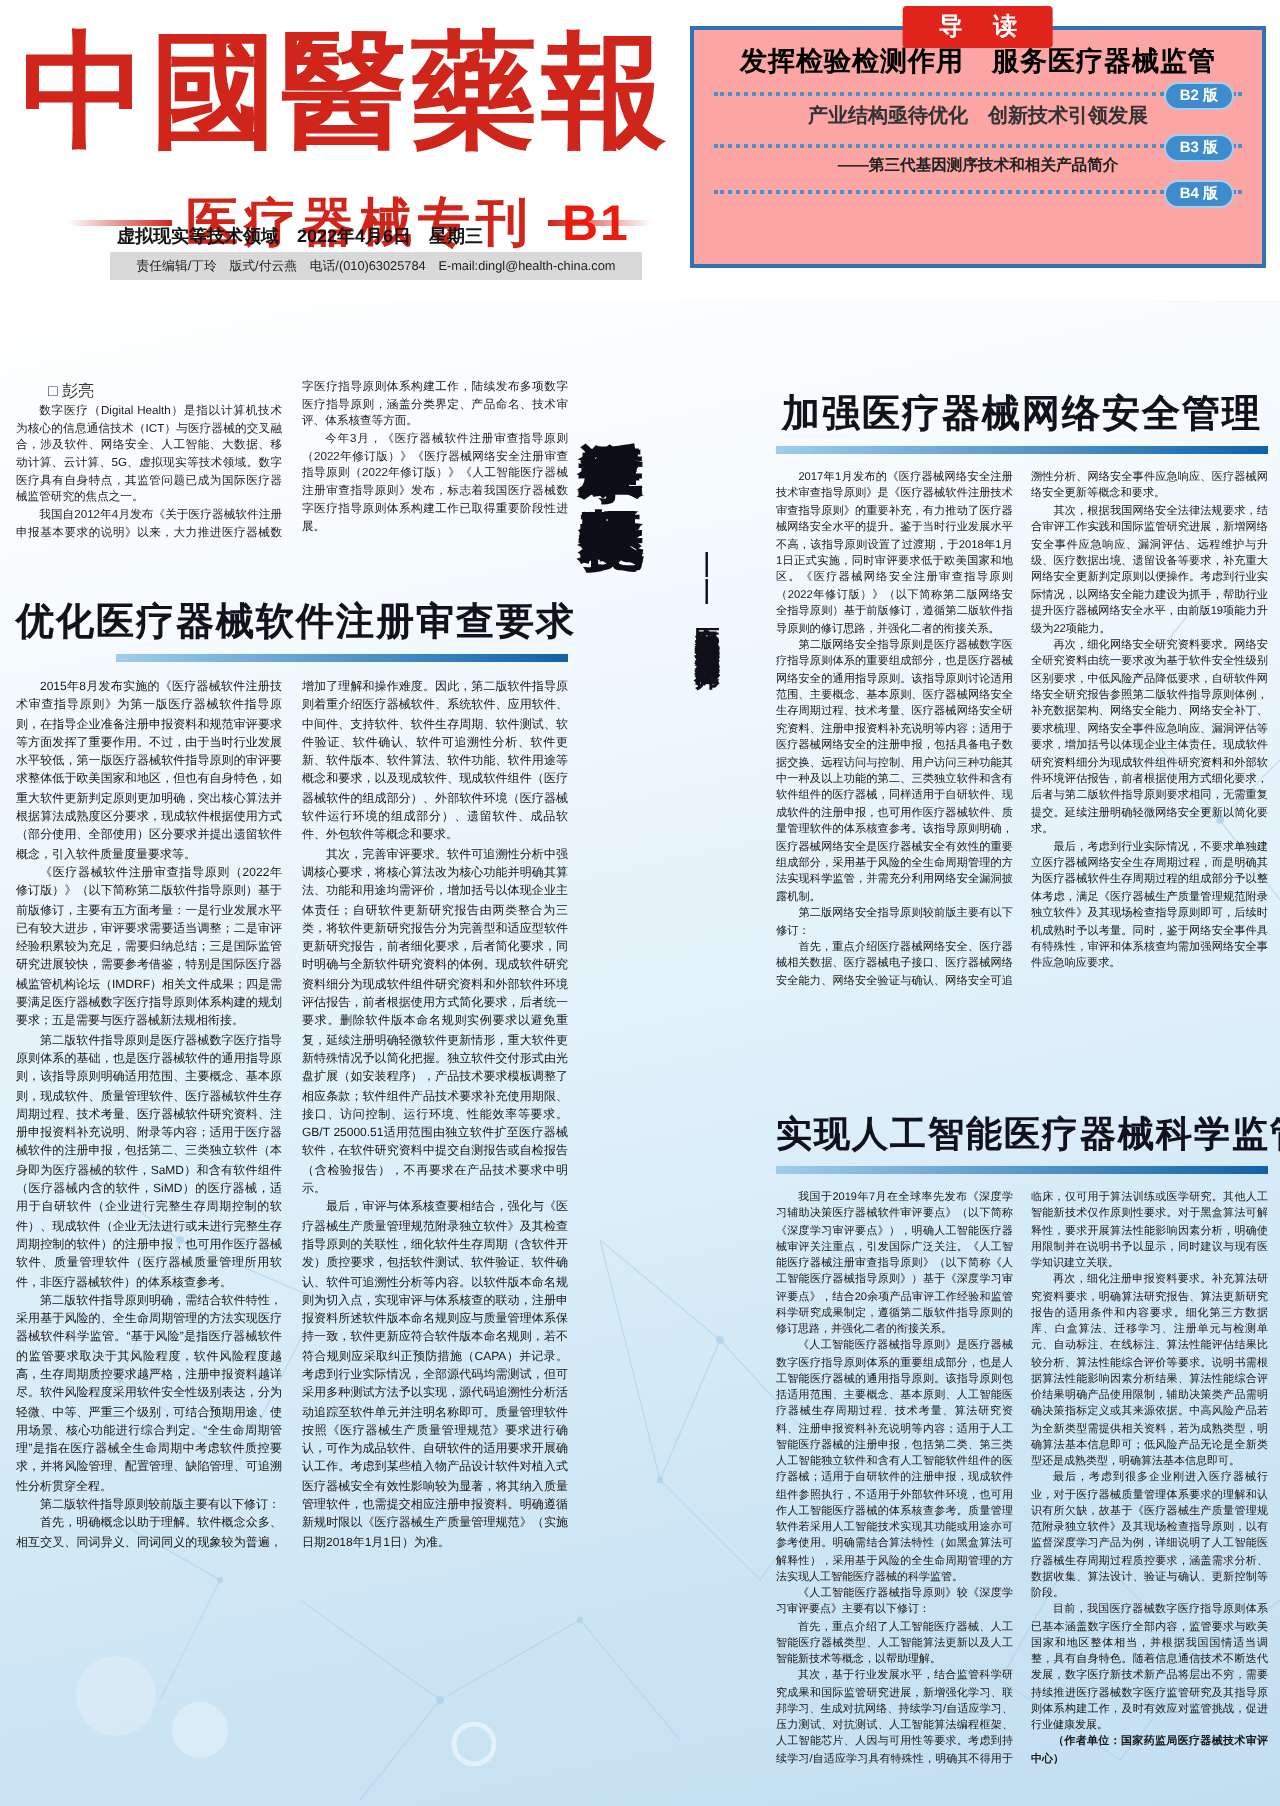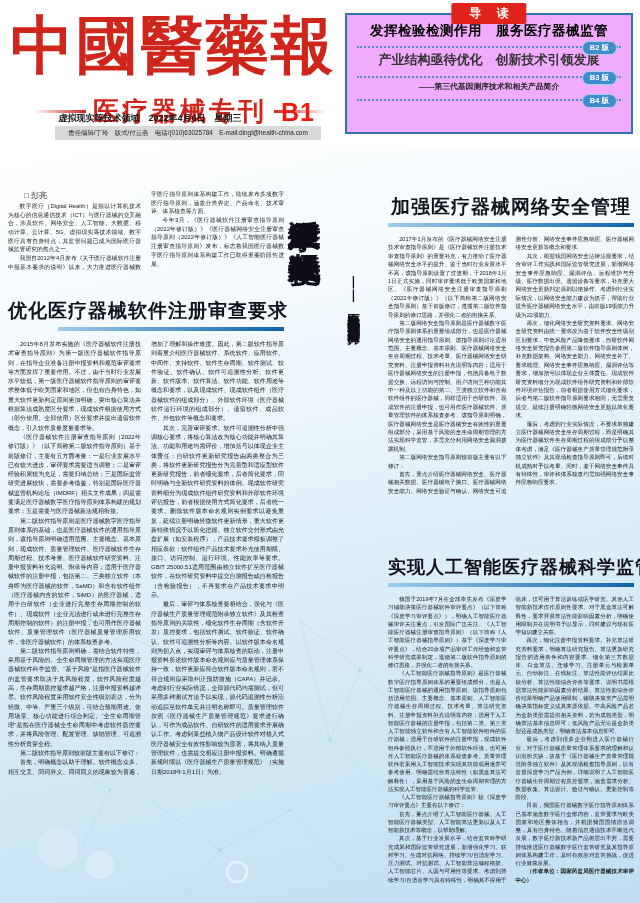--- a/index.html
+++ b/index.html
@@ -17,29 +17,29 @@
   .edition-text{font-size:26px;font-weight:900;color:#d0251b;letter-spacing:3px;white-space:nowrap;}
   .publisher-line{position:absolute;left:20px;top:112px;width:260px;text-align:center;
     font-size:9px;font-weight:700;color:#161616;white-space:nowrap;}
   .page-label{position:absolute;left:281px;top:98px;font-size:25px;font-weight:900;
     color:#ea1c0d;letter-spacing:1px;font-family:"Liberation Sans",sans-serif;}
   .staff-bar{position:absolute;left:55px;top:126px;width:266px;background:#d9d9d9;
     font-size:6.4px;color:#222;text-align:center;padding:2.5px 0;white-space:nowrap;}
 
   
   .digest{position:absolute;left:345px;top:13px;width:288px;height:121px;
-    border:2px solid #2e74b5;background:#f0abfc;box-sizing:border-box;}
+    border:2px solid #2e74b5;background:#fca5a5;box-sizing:border-box;}
   .digest-tab{position:absolute;top:-12px;left:50%;transform:translateX(-50%);
     background:#e0231b;color:#fff;font-weight:700;font-size:12px;letter-spacing:6px;
     padding:2px 12px 2px 18px;white-space:nowrap;border-radius:2px;}
   .digest-inner{padding:8px 8px 0 8px;}
   .dg-title{text-align:center;font-size:13.5px;font-weight:900;color:#000;
     letter-spacing:.5px;line-height:1.15;white-space:nowrap;}
   .dg-sub{text-align:center;font-size:7.8px;font-weight:700;color:#222;margin-top:1px;white-space:nowrap;}
-  .dg-kicker{text-align:center;font-size:13px;font-weight:700;color:#333;margin-top:1px;white-space:nowrap;}
+  .dg-kicker{text-align:center;font-size:10px;font-weight:700;color:#333;margin-top:1px;white-space:nowrap;}
   .dg-sep{position:relative;border-top:2px dotted #4a90c8;margin:7px 2px 3px 2px;}
   .dg-badge{position:absolute;right:4px;top:-7px;background:#3f8ccc;border:1px solid #a7cfed;
     color:#fff;font-size:7.5px;font-weight:700;padding:1px 7px;border-radius:8px;white-space:nowrap;}
 
   
   .content{position:absolute;left:0;top:150px;width:640px;height:753px;
     background:linear-gradient(168deg,#ffffff 0%,#f4fafd 22%,#e2f1fa 48%,#cfe7f5 75%,#c2def1 100%);}
   .bg-mesh{position:absolute;left:0;top:0;}
 
   

